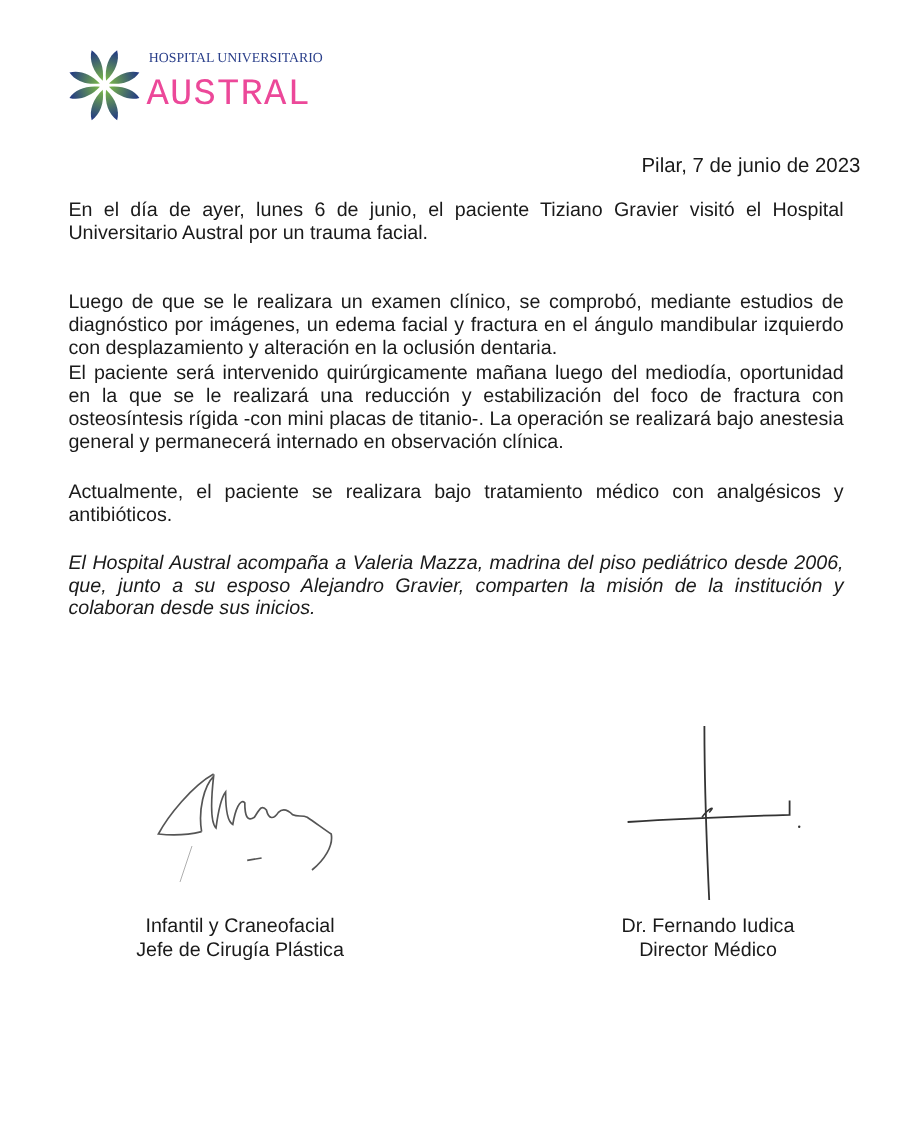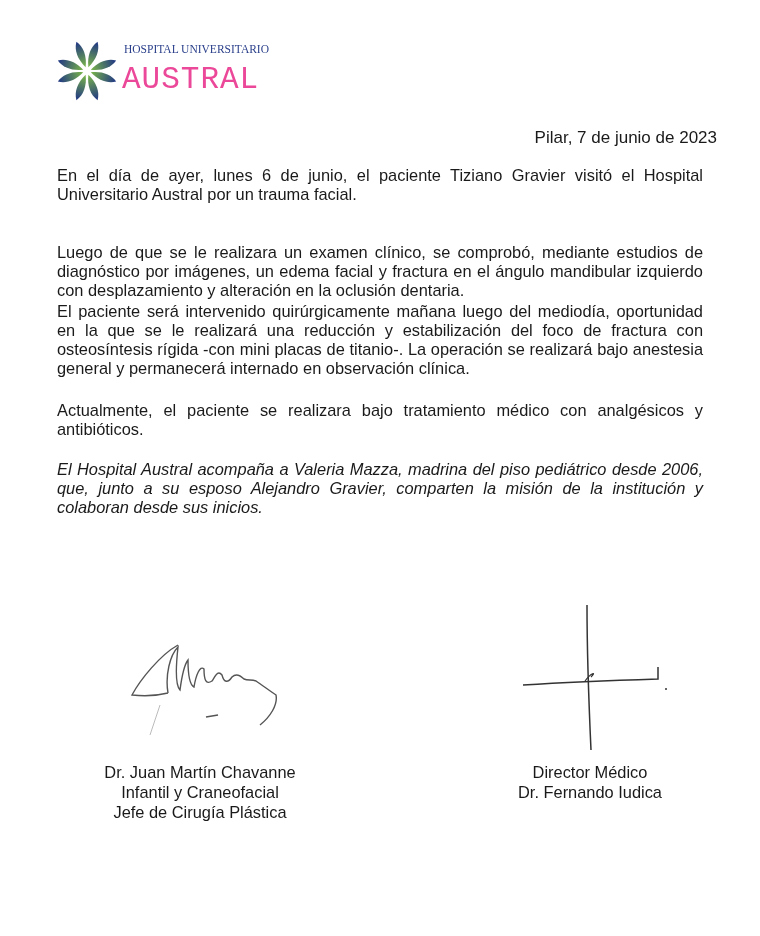--- a/index.html
+++ b/index.html
@@ -60,21 +60,20 @@
 </svg>
 
 <svg class="signature" style="left:515px; top:605px;" width="170" height="150" viewBox="0 0 170 150">
   <path d="M72,0 C72,40 73,80 76,145" fill="none" stroke="#333" stroke-width="1.5"></path>
   <path d="M8,80 C40,78 80,76 143,74 L143,62" fill="none" stroke="#333" stroke-width="1.5"></path>
   <path d="M70,76 C76,68 82,66 76,72" fill="none" stroke="#333" stroke-width="1.2"></path>
   <circle cx="151" cy="84" r="1" fill="#333"></circle>
 </svg>
 
 <div class="sig-block sig-left">
-  <div>Dr. Juan Martín Chavanne</div>
   <div>Infantil y Craneofacial</div>
   <div>Jefe de Cirugía Plástica</div>
 </div>
 
 <div class="sig-block sig-right">
+  <div>Dr. Fernando Iudica</div>
   <div>Director Médico</div>
-  <div>Dr. Fernando Iudica</div>
 </div>
 
 </body></html>

